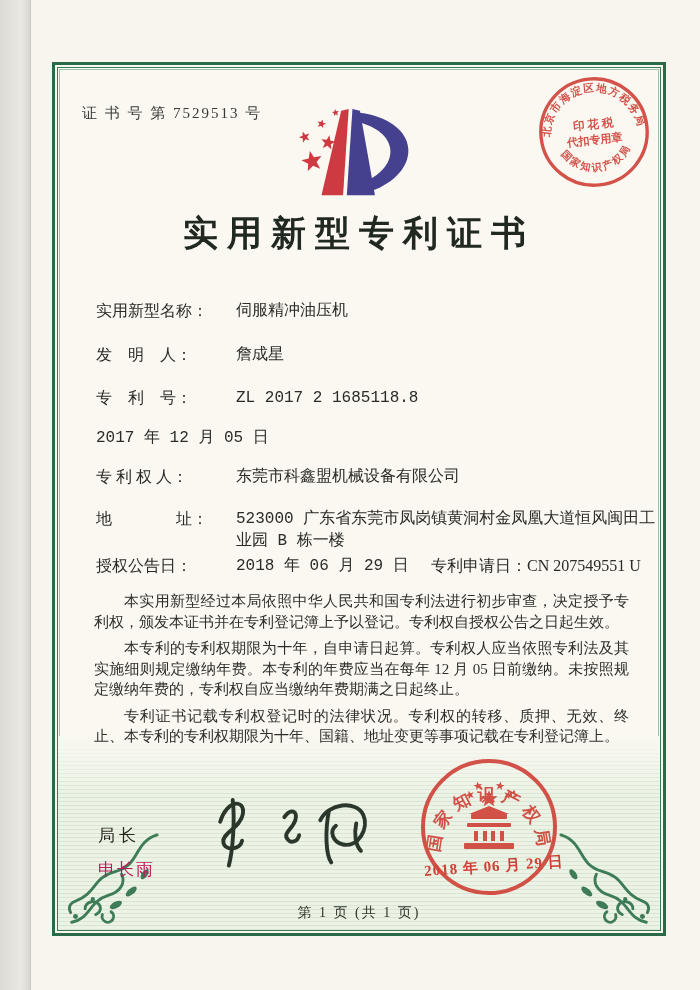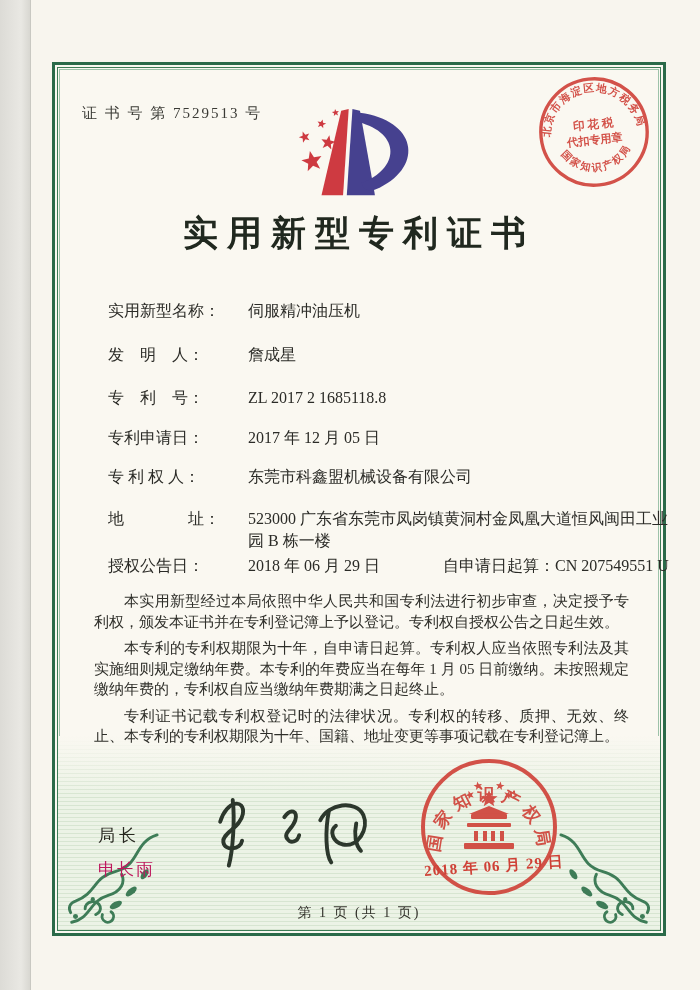--- a/index.html
+++ b/index.html
@@ -29,23 +29,23 @@
   .ornament{position:absolute;bottom:2px;width:104px;height:96px;}
   .ornament.left{left:2px;}
   .ornament.right{right:2px;transform:scaleX(-1);}
 
   .cert-no{position:absolute;left:24px;top:36px;font-size:15px;letter-spacing:2px;color:#3a3a35;}
   .logo{position:absolute;left:50%;top:32px;transform:translateX(-50%);}
   .tax-seal{position:absolute;left:478px;top:6px;transform:rotate(-6deg);opacity:.92;}
   .title{position:absolute;left:0;top:142px;width:100%;text-align:center;
     font-size:35px;font-weight:bold;letter-spacing:9px;color:#20281f;}
 
-  .row{position:absolute;left:38px;display:flex;font-size:16px;line-height:22px;color:#2b2b27;margin-left:12px;}
+  .row{position:absolute;left:38px;display:flex;font-size:16px;line-height:22px;color:#2b2b27;}
   .row .lb{display:inline-block;width:140px;white-space:pre;flex:none;}
-  .row .val{white-space:pre-wrap;}
+  .row .val{white-space:pre-wrap;font-family:Liberation Mono, monospace;}
   .row.addr .val{width:432px;}
   .row .grp2{position:absolute;left:335px;display:flex;white-space:pre;}
 
   .paras{position:absolute;left:30px;top:517px;width:547px;font-size:15px;line-height:20.5px;color:#2f2f2a;}
   .paras p{margin:6px;text-indent:2em;text-align:justify;}
 
   .director-title{position:absolute;left:40px;top:756px;font-size:17px;letter-spacing:4px;color:#27271f;font-family:Liberation Mono, monospace;}
   .director-name{position:absolute;left:40px;top:790px;font-size:17px;letter-spacing:2px;color:#be185d;font-family:Liberation Mono, monospace;text-align:right;}
   .signature{position:absolute;left:145px;top:718px;}
 
@@ -141,43 +141,42 @@
         </div>
         <div class="row" style="top:276px">
           <span class="lb">发　明　人：</span>
           <span class="val">詹成星</span>
         </div>
         <div class="row" style="top:319px">
           <span class="lb">专　利　号：</span>
           <span class="val">ZL 2017 2 1685118.8</span>
         </div>
         <div class="row" style="top:359px">
-          <span class="lb">专利申请日：</span>
           <span class="val">2017 年 12 月 05 日</span>
         </div>
         <div class="row" style="top:398px">
           <span class="lb">专 利 权 人：</span>
           <span class="val">东莞市科鑫盟机械设备有限公司</span>
         </div>
         <div class="row addr" style="top:440px">
           <span class="lb">地　　　　址：</span>
           <span class="val">523000 广东省东莞市凤岗镇黄洞村金凤凰大道恒风闽田工业园 B 栋一楼</span>
         </div>
         <div class="row" style="top:487px">
           <span class="lb">授权公告日：</span>
           <span class="val">2018 年 06 月 29 日</span>
           <span class="grp2">
-            <span>自申请日起算：</span>
+            <span>专利申请日：</span>
             <span>CN 207549551 U</span>
           </span>
         </div>
 
         <div class="paras">
           <p>本实用新型经过本局依照中华人民共和国专利法进行初步审查，决定授予专利权，颁发本证书并在专利登记簿上予以登记。专利权自授权公告之日起生效。</p>
-          <p>本专利的专利权期限为十年，自申请日起算。专利权人应当依照专利法及其实施细则规定缴纳年费。本专利的年费应当在每年 1 月 05 日前缴纳。未按照规定缴纳年费的，专利权自应当缴纳年费期满之日起终止。</p>
+          <p>本专利的专利权期限为十年，自申请日起算。专利权人应当依照专利法及其实施细则规定缴纳年费。本专利的年费应当在每年 12 月 05 日前缴纳。未按照规定缴纳年费的，专利权自应当缴纳年费期满之日起终止。</p>
           <p>专利证书记载专利权登记时的法律状况。专利权的转移、质押、无效、终止、本专利的专利权期限为十年、国籍、地址变更等事项记载在专利登记簿上。</p>
         </div>
 
         <div class="director-title">局长</div>
         <div class="director-name">申长雨</div>
 
         <svg class="signature" width="172" height="92" viewBox="0 0 220 110">
           <g fill="none" stroke="#2c372c" stroke-width="5" stroke-linecap="round" stroke-linejoin="round">
             <path d="M22,42 C30,14 54,12 51,32 C48,50 24,56 26,68 C28,80 48,78 50,66"></path>
             <path d="M38,14 C41,40 38,80 33,98"></path>

